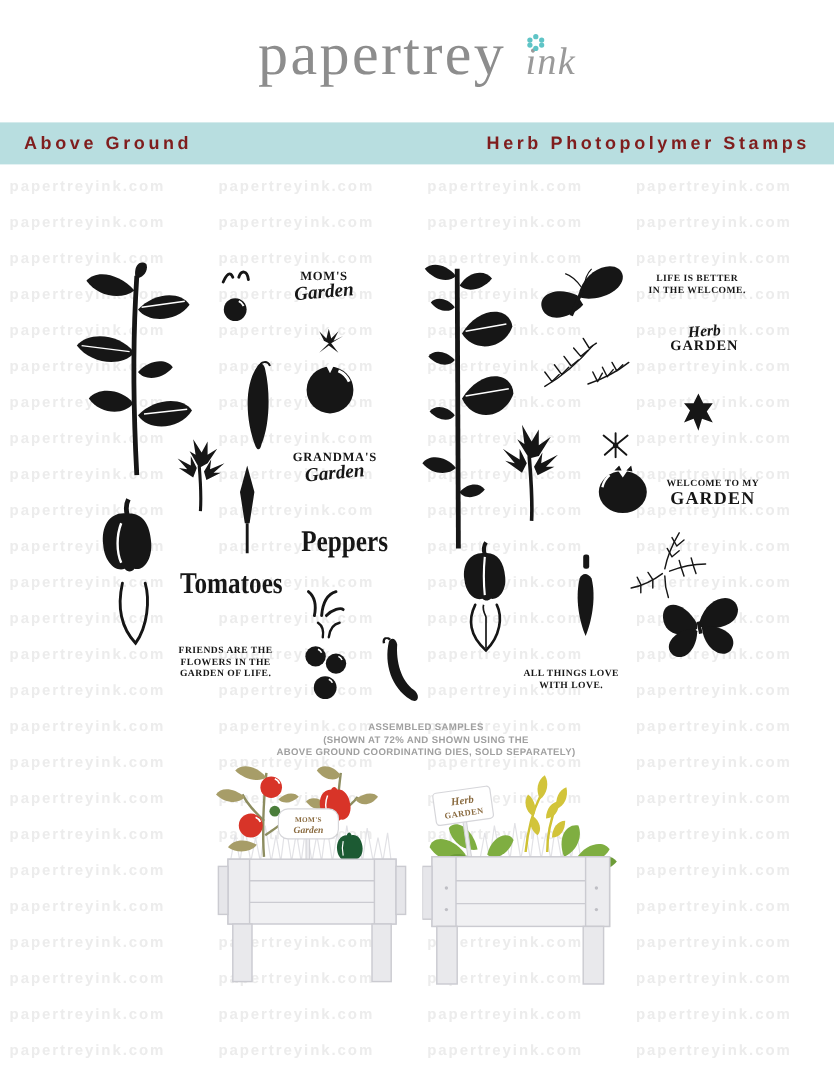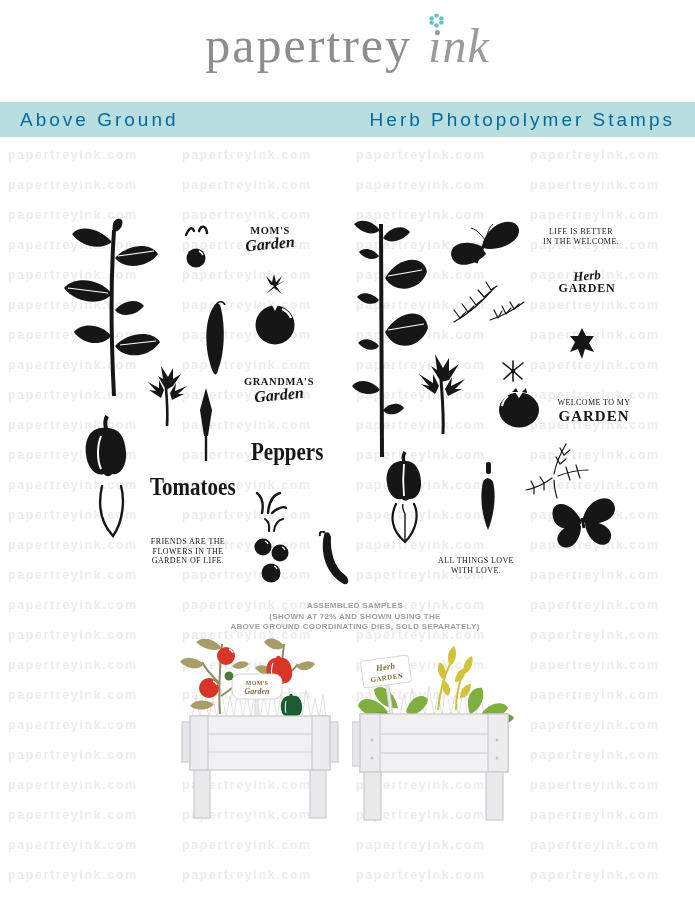--- a/index.html
+++ b/index.html
@@ -2,36 +2,36 @@
 <html><head>
 <meta charset="utf-8">
 <style>
   html,body{margin:0;padding:0;background:#ffffff;}
   #page{position:relative;width:695px;height:900px;background:#ffffff;overflow:hidden;
         font-family:"Liberation Sans",sans-serif;}
   
   .logo{position:absolute;top:16px;left:0;width:100%;text-align:center;white-space:nowrap;}
   .brand-serif{font-family:"Liberation Serif",serif;font-size:50px;color:#8d8d8d;letter-spacing:2px;}
   .brand-script{position:relative;display:inline-block;font-family:"Liberation Serif",serif;
-                font-style:italic;font-size:48px;color:#9a9a9a;margin-left:16px;letter-spacing:1px;}
+                font-style:italic;font-size:32px;color:#9a9a9a;margin-left:16px;letter-spacing:1px;}
   .ink-flower{position:absolute;left:1px;top:-5px;}
   
   .banner{position:absolute;top:102px;left:0;width:695px;height:35px;background:#b8dee0;
           display:flex;justify-content:space-between;align-items:center;box-sizing:border-box;
           padding:0 20px;}
-  .banner span{font-size:19px;font-weight:normal;color:#0369a1;letter-spacing:3px;}
+  .banner span{font-size:15px;font-weight:bold;color:#7f1d1d;letter-spacing:3px;}
   
   #wm{position:absolute;inset:0;z-index:0;}
   .wm{position:absolute;font-size:12.5px;font-weight:bold;letter-spacing:1.6px;color:#ececec;
       white-space:nowrap;}
   
   #sheet{position:absolute;inset:0;z-index:1;}
   .st{position:absolute;}
   .tstamp{position:absolute;color:#161616;font-family:"Liberation Serif",serif;text-align:center;}
-  .caps-xs{font-weight:400;font-size:8px;letter-spacing:0.4px;line-height:9.5px;}
+  .caps-xs{font-weight:700;font-size:8px;letter-spacing:0.4px;line-height:9.5px;}
   .caps-md{font-weight:700;font-size:10.5px;letter-spacing:0.6px;line-height:12px;}
   .script{font-style:italic;font-weight:700;font-size:16px;line-height:14px;transform:rotate(-5deg);}
   .script-sm{font-style:italic;font-weight:700;font-size:13px;line-height:12px;transform:rotate(-4deg);}
   .big-label{font-weight:700;font-size:25px;transform:scaleX(0.84);transform-origin:left center;white-space:nowrap;}
   .welcome2{font-weight:700;font-size:15px;letter-spacing:1px;line-height:16px;}
   .herb2{font-weight:700;font-size:12px;letter-spacing:0.8px;line-height:13px;}
   
   .note{position:absolute;left:155px;top:601px;width:400px;text-align:center;color:#a0a0a0;
         font-size:8px;font-weight:bold;letter-spacing:0.3px;line-height:10.5px;z-index:1;}
   .sign-t1{font-family:"Liberation Serif",serif;font-weight:bold;font-size:6px;fill:#8a6b40;letter-spacing:0.3px;}

